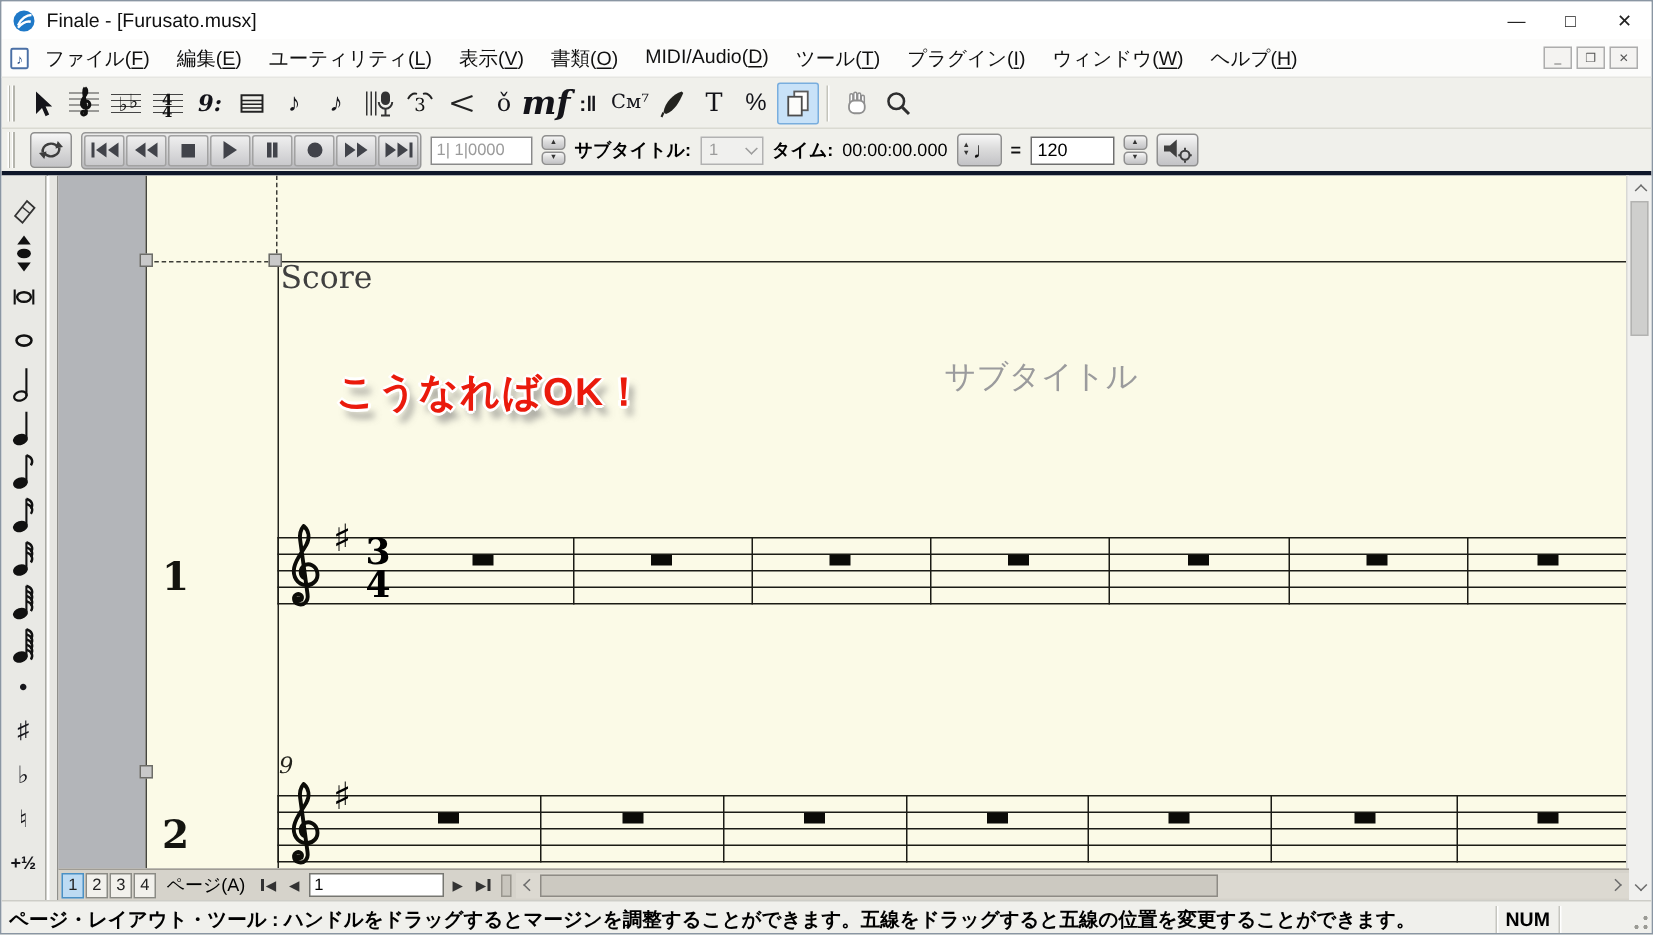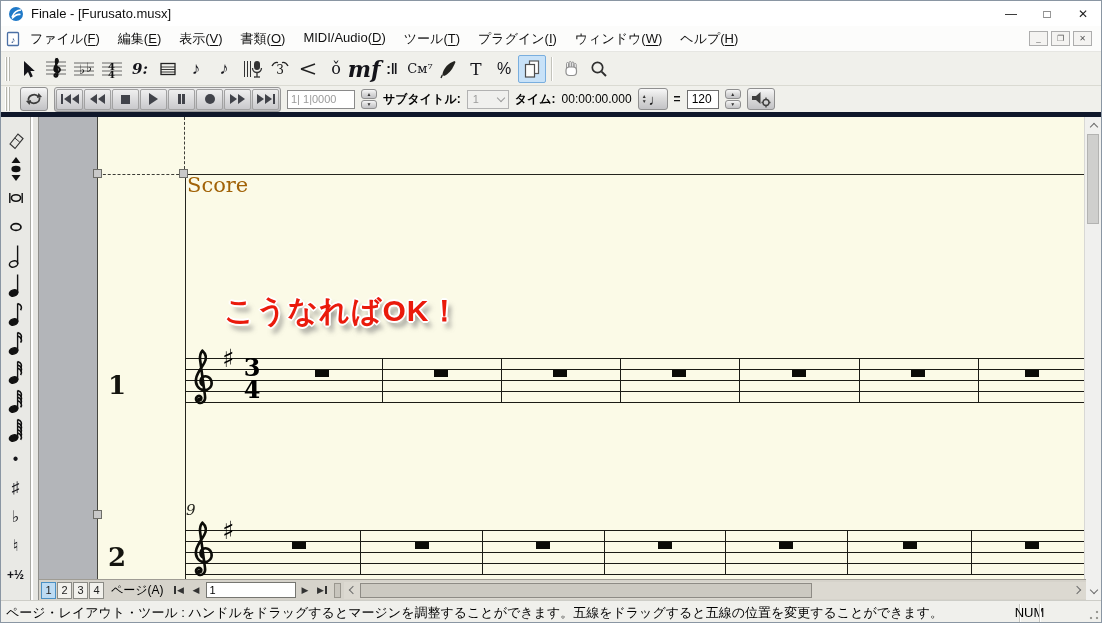--- a/index.html
+++ b/index.html
@@ -15,21 +15,21 @@
   .win-controls { margin-left:auto; display:flex; height:100%; }
   .win-btn { width:36px; height:100%; display:flex; align-items:center; justify-content:center; font-size:12px; color:#222; }
   
   .menubar { height:26px; background:#fcfcfb; display:flex; align-items:center; padding:0 4px; border-bottom:1px solid #e6e6e2; }
   .menu-item { padding:4px 9px; font-size:13px; color:#101010; white-space:nowrap; }
   .menu-item u { text-underline-offset:2px; }
   .child-controls { margin-left:auto; display:flex; gap:3px; padding-right:5px; }
   .child-btn { width:19px; height:15px; background:#f4f3f1; border:1px solid #adadad; display:flex; align-items:center; justify-content:center; font-size:8px; color:#555; }
   
   .toolbar { height:34px; background:#f0f0eb; border-bottom:1px solid #dadad2; display:flex; align-items:center; padding-left:2px; }
-  .playbar { height:31px; background:#f0f0eb; border-bottom:5px solid #0f172a; display:flex; align-items:center; gap:6px; padding-left:2px; }
+  .playbar { height:31px; background:#f0f0eb; border-bottom:3px solid #0f172a; display:flex; align-items:center; gap:6px; padding-left:2px; }
   .gripper { width:5px; height:24px; margin:0 4px 0 2px;
     background:linear-gradient(90deg,#fff 0 1px,#b5b5ad 1px 2px,transparent 2px 3px,#fff 3px 4px,#b5b5ad 4px 5px,transparent 5px); }
   .tool-btn { width:28px; height:28px; display:flex; align-items:center; justify-content:center; border:1px solid transparent; border-radius:2px; color:#14141a; }
   .tool-btn.selected { background:#c8e2f8; border-color:#79aede; }
   .tool-btn.disabled { color:#9a9a9a; }
   .tool-sep { width:1px; height:24px; background:#c4c4bc; box-shadow:1px 0 0 #fff; margin:0 5px; }
   .glyph-serif { font-family:"DejaVu Serif","Liberation Serif",serif; }
   .btn3d { background:linear-gradient(#f7f7f7,#dcdcdc 45%,#c3c3c6); border:1px solid #8f8f8f; border-radius:3px; display:flex; align-items:center; justify-content:center; }
   .loop-btn { width:28px; height:24px; }
   .transport { display:flex; gap:1px; background:linear-gradient(#ececec,#b9b9bc); border:1px solid #979797; border-radius:3px; padding:1px; }
@@ -44,38 +44,38 @@
   .counter { width:68px; height:19px; background:#fff; border:1px solid #8a8a8a; color:#9b9b9b; font-size:11px; display:flex; align-items:center; padding-left:3px; }
   .spinner { width:16px; height:20px; display:flex; flex-direction:column; gap:1px; }
   .spin-btn { flex:1; font-size:5px; color:#333; }
   .bar-label { font-weight:700; font-size:12px; color:#000; white-space:nowrap; }
   .combo { width:42px; height:19px; background:#f0f0ee; border:1px solid #b2b2b2; color:#9b9b9b; font-size:11px; display:flex; align-items:center; padding-left:5px; }
   .chev-down { width:6px; height:6px; border-left:1.5px solid #9b9b9b; border-bottom:1.5px solid #9b9b9b; transform:rotate(-45deg); margin:-2px 4px 0 auto; }
   .time-value { font-size:12px; color:#000; }
   .tempo-btn { width:30px; height:22px; gap:2px; }
   .tempo-arrows { display:flex; flex-direction:column; font-size:5px; line-height:5px; color:#333; }
   .eq { font-weight:700; }
-  .tempo-input { width:32px; height:19px; border:1px solid #6f6f6f; font-size:12px; padding:0 4px; font-family:inherit; }
+  .tempo-input { width:56px; height:19px; border:1px solid #6f6f6f; font-size:12px; padding:0 4px; font-family:inherit; }
   .speaker-btn { width:28px; height:22px; }
   
   .palette { position:absolute; left:0; top:116px; width:30px; height:483px; background:#e9e9e5; border-right:1px solid #a9a9a3; display:flex; flex-direction:column; align-items:center; padding-top:8px; }
   .pal-btn { width:28px; height:29px; display:flex; align-items:center; justify-content:center; color:#15151a; flex:0 0 29px; }
   .palette-divider { position:absolute; left:31px; top:116px; width:7px; height:483px; background:#e6e6e2; border-right:1px solid #8f8f8b; box-shadow:inset 1px 0 0 #fff; }
   .canvas { position:absolute; left:38px; top:116px; width:1047px; height:462px; background:#b3b5b9; overflow:hidden; }
   .page { position:absolute; left:58px; top:0; width:989px; height:462px; background:#fbfae7; border-left:1px solid #45453f; }
   .dash-v { position:absolute; left:86px; top:0; height:57px; border-left:1px dashed #3c3c36; }
   .dash-h { position:absolute; left:0; top:57px; width:86px; border-top:1px dashed #3c3c36; }
   .margin-h { position:absolute; left:86px; right:0; top:57px; border-top:1px solid #24241e; }
   .margin-v { position:absolute; left:87px; top:57px; bottom:0; border-left:1px solid #24241e; }
   .handle { position:absolute; width:9px; height:9px; background:#c9c9c9; border:1px solid #6d6d68; z-index:5; }
-  .score-label { position:absolute; left:89px; top:56px; font:21px "DejaVu Serif","Liberation Serif",serif; color:#a16207; z-index:2; }
+  .score-label { position:absolute; left:89px; top:56px; font:21px "DejaVu Serif","Liberation Serif",serif; color:#404040; z-index:2; }
   .page-title { position:absolute; left:396px; width:400px; top:33px; text-align:center; font:45px "DejaVu Serif","Liberation Serif",serif; color:#15150f; z-index:2; }
   .page-subtitle { position:absolute; left:396px; width:400px; top:120px; text-align:center; font:21px "DejaVu Serif","Liberation Serif",serif; color:#9b9b9d; }
-  .annotation { position:absolute; left:126px; top:127px; font-size:30px; font-weight:700; color:#ea1a0c; z-index:6; letter-spacing:1px;
-    text-shadow:-2px 0 0 #fff,2px 0 0 #fff,0 -2px 0 #fff,0 2px 0 #fff,-1px -1px 0 #fff,1px 1px 0 #fff,-1px 1px 0 #fff,1px -1px 0 #fff,4px 6px 5px rgba(110,110,110,.75);margin-top:47px; }
+  .annotation { position:absolute; left:126px; top:127px; font-size:26px; font-weight:700; color:#ea1a0c; z-index:6; letter-spacing:1px;
+    text-shadow:-2px 0 0 #fff,2px 0 0 #fff,0 -2px 0 #fff,0 2px 0 #fff,-1px -1px 0 #fff,1px 1px 0 #fff,-1px 1px 0 #fff,1px -1px 0 #fff,4px 6px 5px rgba(110,110,110,.75); }
   .system { position:absolute; left:87px; width:902px; height:45px; }
   .staff-line { position:absolute; left:0; right:0; height:1px; background:#1b1b15; }
   .barline { position:absolute; top:0; width:1px; height:45px; background:#1b1b15; }
   .rest { position:absolute; top:12px; width:14px; height:7px; background:#0b0b07; margin-left:-7px; }
   .clef { position:absolute; left:4px; top:-13px; }
   .keysig { position:absolute; left:37px; top:-14px; font-size:25px; color:#000; font-family:"DejaVu Sans",sans-serif; }
   .timesig { position:absolute; left:57px; top:-1px; width:20px; text-align:center; font:700 24px/22px "DejaVu Serif","Liberation Serif",serif; color:#000; }
   .measure-number { position:absolute; font:700 26px "DejaVu Serif","Liberation Serif",serif; color:#14140f; }
   .start-label { position:absolute; left:1px; top:-29px; font:italic 15px "DejaVu Serif","Liberation Serif",serif; color:#23231d; }
   
@@ -92,24 +92,24 @@
   .page-btn.active { background:#bddbf3; border-color:#4a90c4; }
   .pagenav-label { margin:0 7px 0 6px; font-size:12px; color:#000; white-space:nowrap; }
   .nav-btn { width:17px; height:17px; display:flex; align-items:center; justify-content:center; gap:1px; color:#333; font-size:9px; }
   .nav-bar { width:2px; height:8px; background:#333; }
   .nav-field { width:90px; height:16px; border:1px solid #767671; background:#fff; font-size:11px; padding:0 3px; margin:0 1px; font-family:inherit; }
   .splitter { width:7px; height:15px; background:#c8c5bd; border:1px solid #99968e; margin:0 3px; }
   .hscroll { flex:1; height:17px; position:relative; background:#dcd9d1; }
   .h-arrow { position:absolute; top:0; width:16px; height:17px; display:flex; align-items:center; justify-content:center; }
   .h-thumb { position:absolute; left:16px; top:1px; width:452px; height:15px; background:#ccc9c1; border:1px solid #8e8b85; }
   
-  .statusbar { position:absolute; left:0; top:599px; width:100%; height:24px; background:#f0f0ec; border-top:1px solid #cdcdc7; display:flex; align-items:center; font-size:13px; color:#000; }
+  .statusbar { position:absolute; left:0; top:599px; width:100%; height:24px; background:#f0f0ec; border-top:1px solid #cdcdc7; display:flex; align-items:center; font-size:13px; color:#000;font-weight:bold; }
   .status-msg { flex:1; padding-left:5px; white-space:nowrap; overflow:hidden; }
   .status-cell { height:18px; display:flex; align-items:center; justify-content:center; border-left:1px solid #c6c6c0; box-shadow:inset 1px 0 0 #fff; }
-  .cell-num { width:20px; }
+  .cell-num { width:42px; }
   .cell-empty { width:46px; }
   .grip { width:16px; height:18px; background:
     radial-gradient(circle at 12px 14px,#9a9a94 1.2px,transparent 1.6px),
     radial-gradient(circle at 12px 8px,#9a9a94 1.2px,transparent 1.6px),
     radial-gradient(circle at 6px 14px,#9a9a94 1.2px,transparent 1.6px); }
   svg { display:block; }
 </style>
 </head>
 <body>
 
@@ -131,20 +131,21 @@
 <div class="menubar">
   <span id="doc-icon">
       <svg width="16" height="16" viewBox="0 0 16 16">
         <rect x="2.5" y="1.5" width="11" height="13" rx="1" fill="#fff" stroke="#4a6fa5" stroke-width="1.3"></rect>
         <text x="8" y="11.5" text-anchor="middle" font-size="9" fill="#2b4f86">♪</text>
       </svg>
     </span>
   <div id="menu-items" style="display:flex">
       <div class="menu-item">ファイル(<u>F</u>)</div>
       <div class="menu-item">編集(<u>E</u>)</div>
+      <div class="menu-item">ユーティリティ(<u>L</u>)</div>
       <div class="menu-item">表示(<u>V</u>)</div>
       <div class="menu-item">書類(<u>O</u>)</div>
       <div class="menu-item">MIDI/Audio(<u>D</u>)</div>
       <div class="menu-item">ツール(<u>T</u>)</div>
       <div class="menu-item">プラグイン(<u>I</u>)</div>
       <div class="menu-item">ウィンドウ(<u>W</u>)</div>
       <div class="menu-item">ヘルプ(<u>H</u>)</div>
     </div>
   <div class="child-controls" id="child-controls">
       <div class="child-btn">_</div>
@@ -463,20 +464,21 @@
 <div class="canvas">
   <div class="page" id="page">
     <div class="dash-v"></div>
     <div class="dash-h"></div>
     <div class="margin-h"></div>
     <div class="margin-v"></div>
     <div class="handle" style="left:-5px;top:52px"></div>
     <div class="handle" style="left:81px;top:52px"></div>
     <div class="handle" style="left:-5px;top:393px"></div>
     <div class="score-label">Score</div>
+    <div class="page-subtitle">サブタイトル</div>
     <div class="annotation">こうなればOK！</div>
   <div class="system" style="top: 241px;">
         <div class="staff-line" style="top: 0px;"></div>
         <div class="staff-line" style="top: 11px;"></div>
         <div class="staff-line" style="top: 22px;"></div>
         <div class="staff-line" style="top: 33px;"></div>
         <div class="staff-line" style="top: 44px;"></div>
         <div class="barline" style="left: 0px;"></div>
         <div class="barline" style="left: 197px;"></div>
         <div class="barline" style="left: 316px;"></div>

